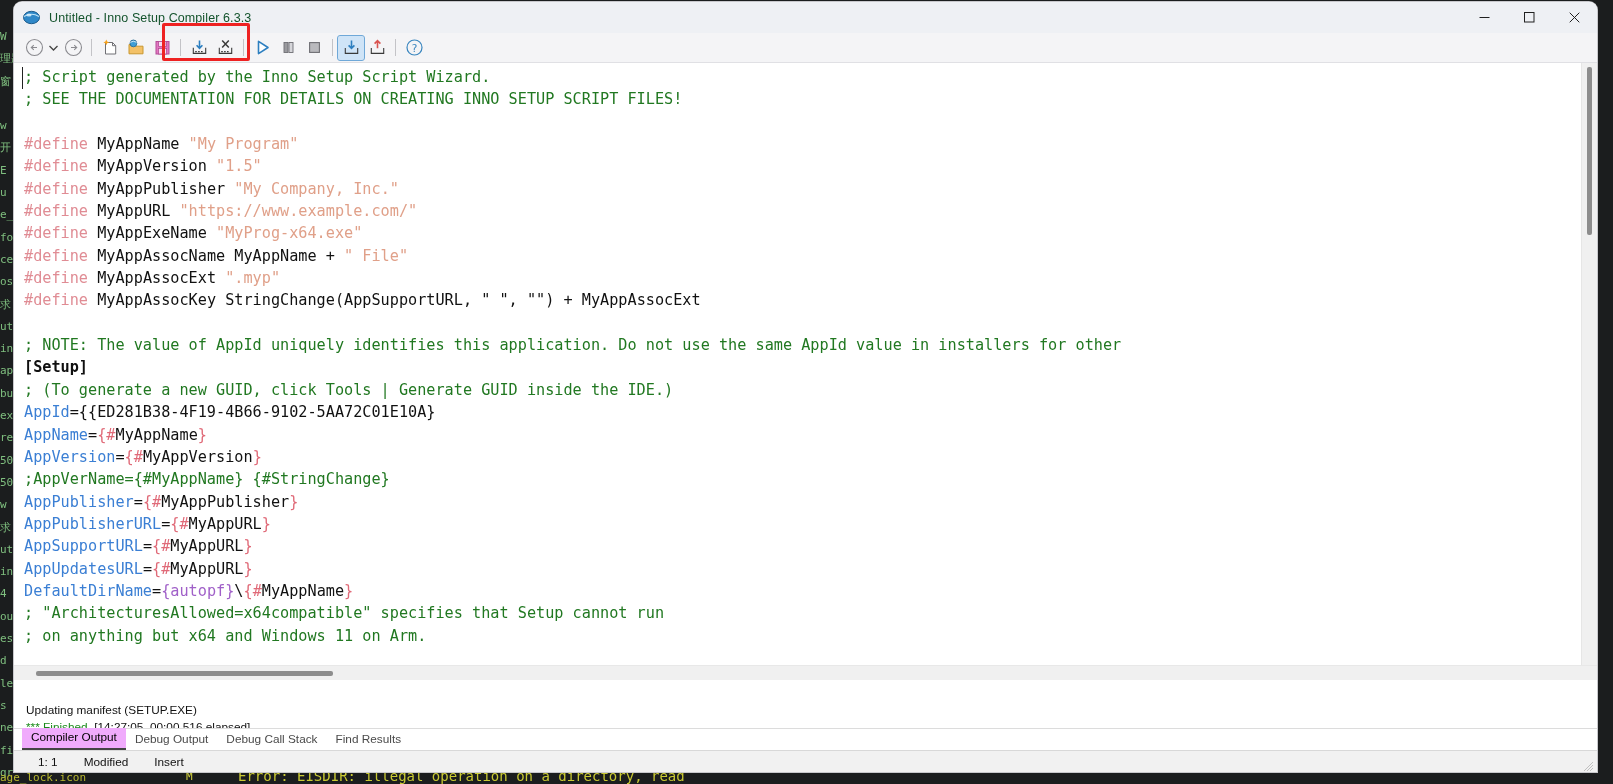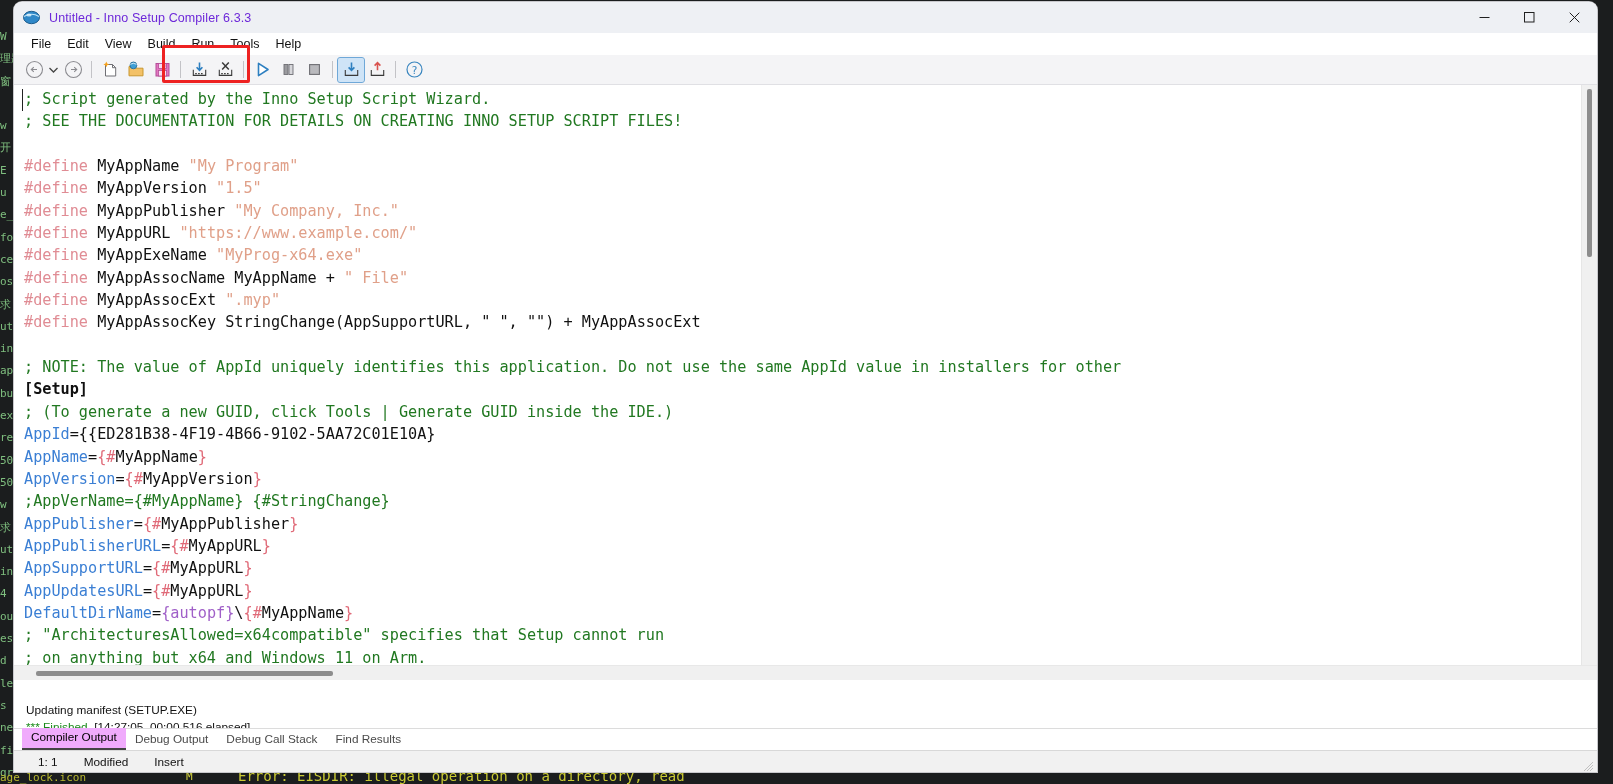--- a/index.html
+++ b/index.html
@@ -80,21 +80,21 @@
     position: relative;
   }
   #app-icon {
     width: 17px; height: 17px;
     margin-left: 9px; margin-right: 9px;
     flex: none;
     position: relative;
   }
   #title-text {
     font-size: 12.5px;
-    color: #6d28d9;
+    color: #14532d;
     letter-spacing: 0.1px;
   }
   .win-btns {
     position: absolute;
     right: 0; top: 0;
     height: 31px;
     display: flex;
   }
   .win-btn {
     width: 45px; height: 31px;
@@ -364,29 +364,20 @@
       </div>
       <div class="win-btn close">
         <svg width="11" height="11" viewBox="0 0 11 11">
             <line x1="0.7" y1="0.7" x2="10.3" y2="10.3" stroke="currentColor" stroke-width="1"></line>
             <line x1="10.3" y1="0.7" x2="0.7" y2="10.3" stroke="currentColor" stroke-width="1"></line>
           </svg>
       </div>
     </div>
   </div>
 
-  <div id="menubar">
-    <div class="menu-item">File</div>
-    <div class="menu-item">Edit</div>
-    <div class="menu-item">View</div>
-    <div class="menu-item">Build</div>
-    <div class="menu-item">Run</div>
-    <div class="menu-item">Tools</div>
-    <div class="menu-item">Help</div>
-  </div>
 
   <div id="toolbar">
 
     <div class="tb-btn">
       <svg width="19" height="19" viewBox="0 0 19 19">
         <circle cx="9.5" cy="9.5" r="8" fill="none" stroke="#8b8b90" stroke-width="1.1"></circle>
         <path d="M12 9.5 H6.7 M8.8 7.2 L6.3 9.5 L8.8 11.8" fill="none" stroke="#8b8b90" stroke-width="1.1"></path>
       </svg>
     </div>
     <div class="tb-caret">

